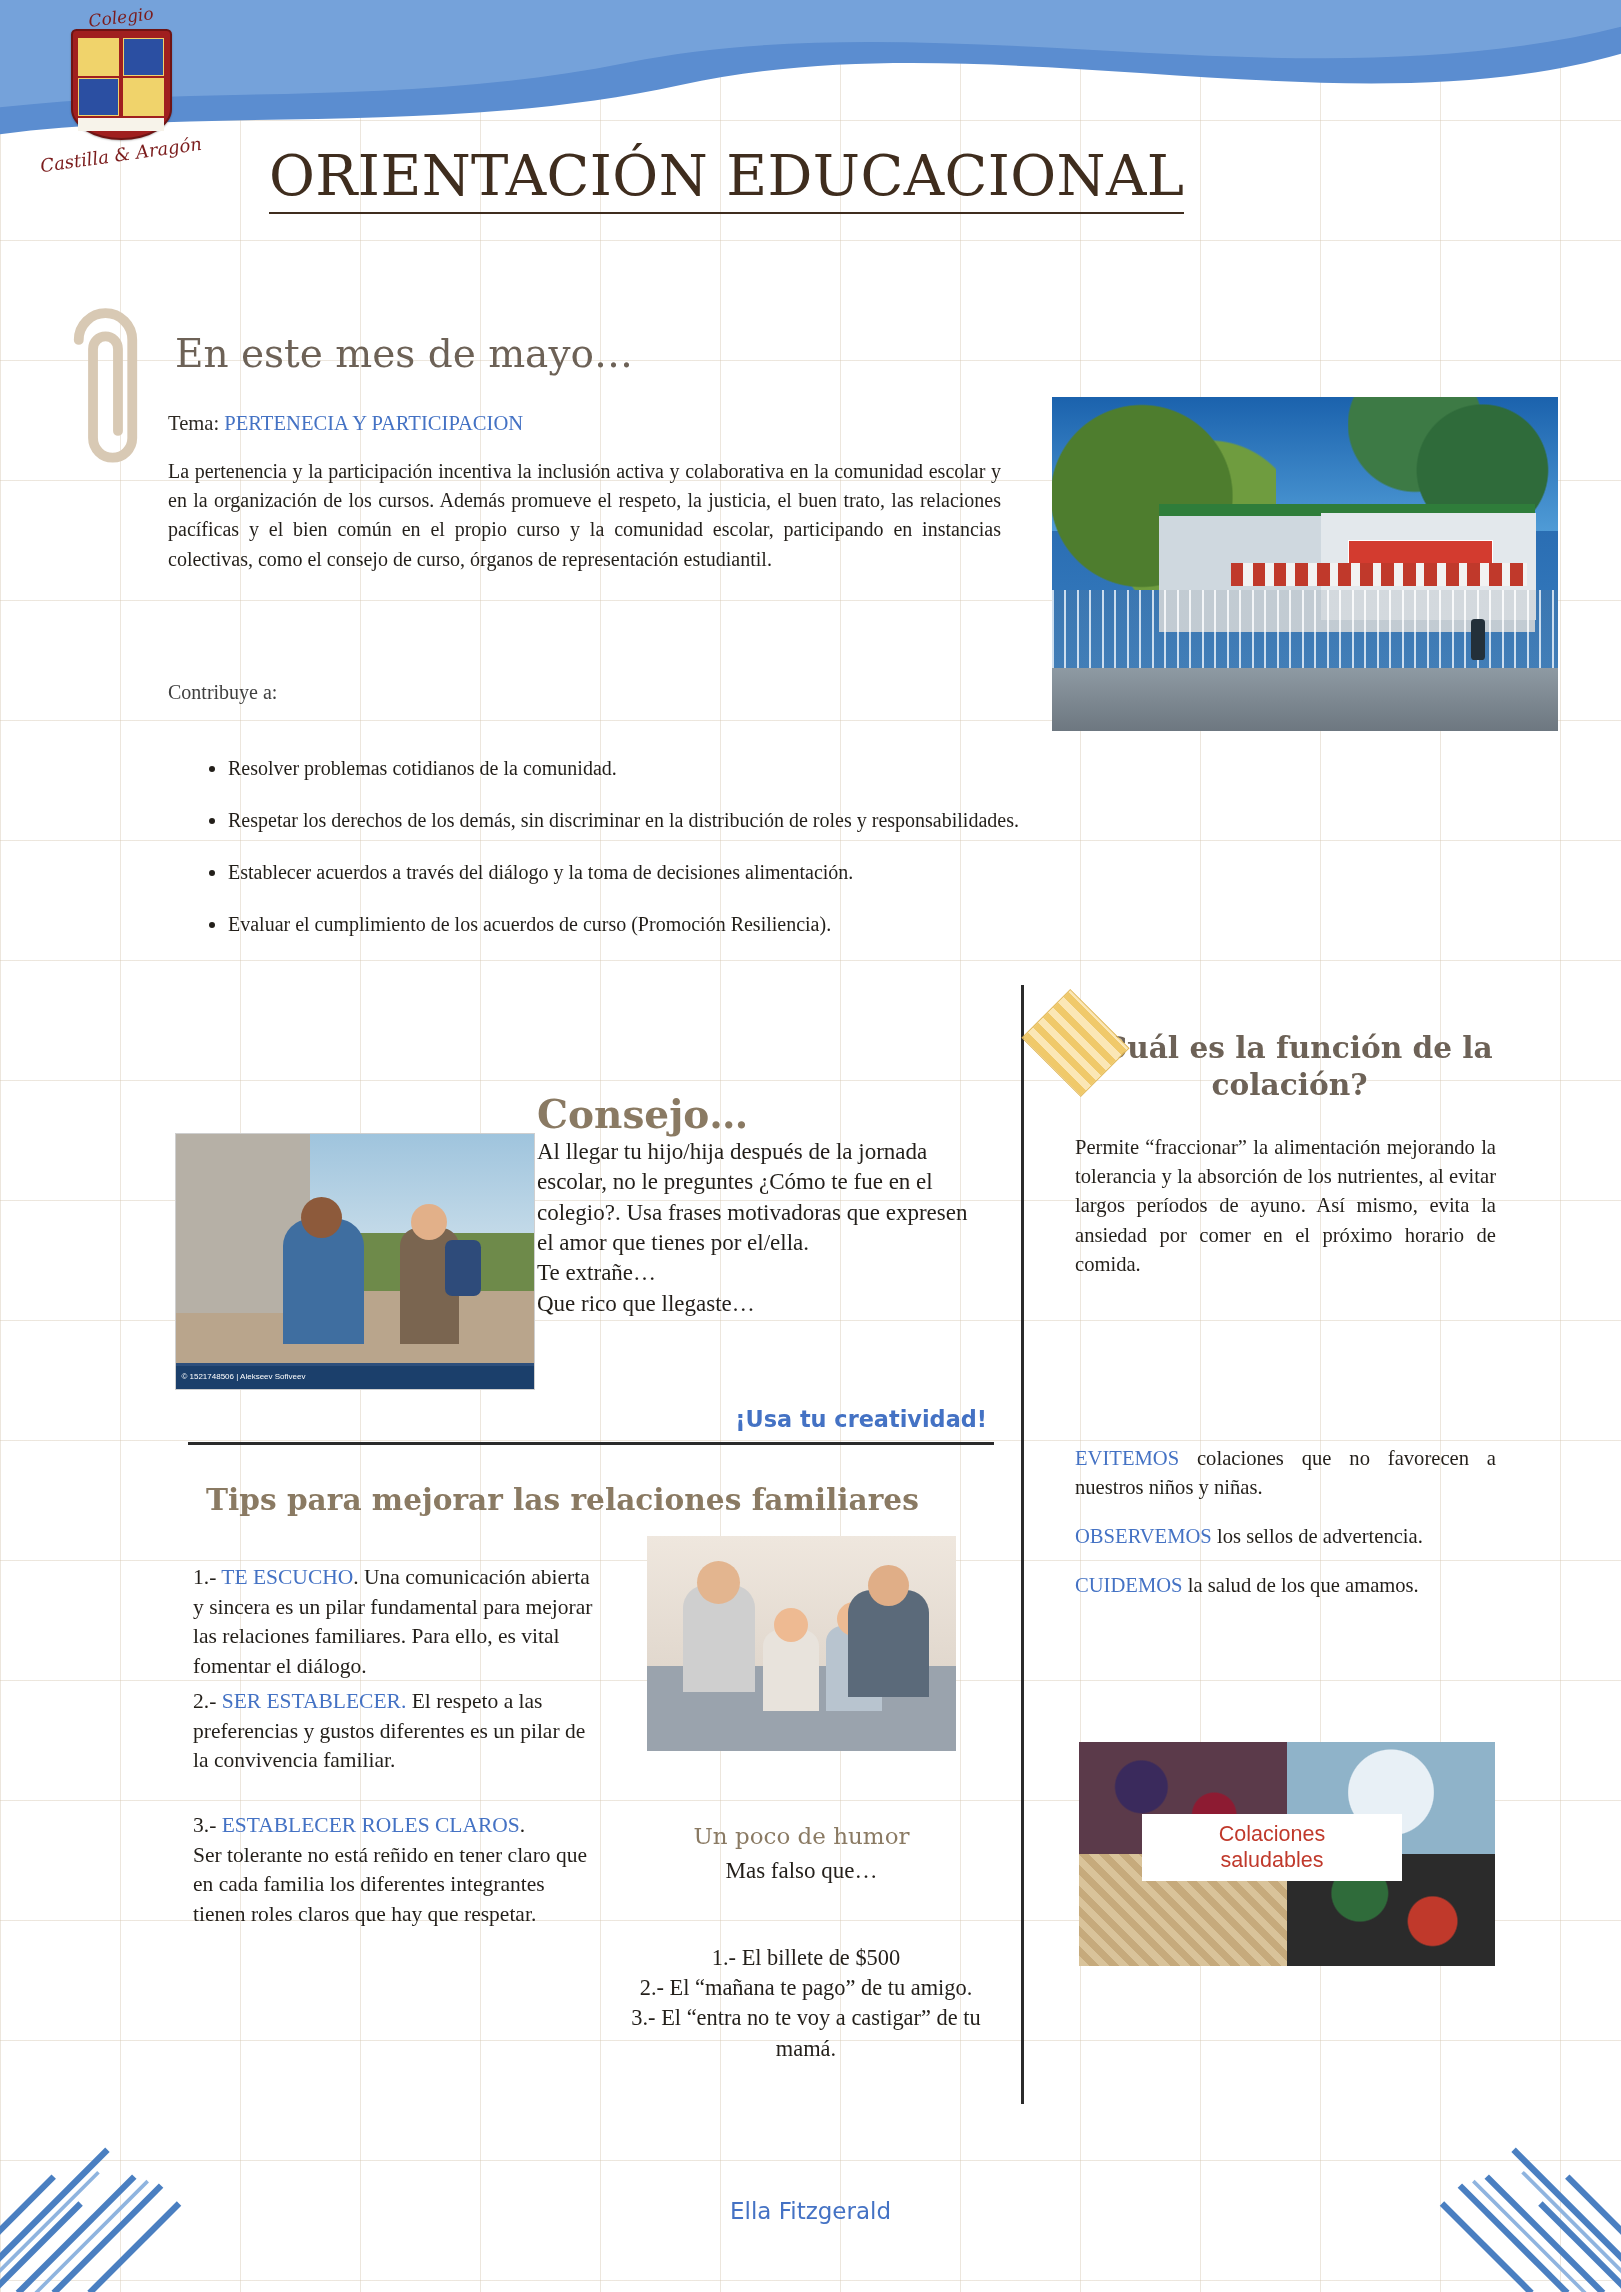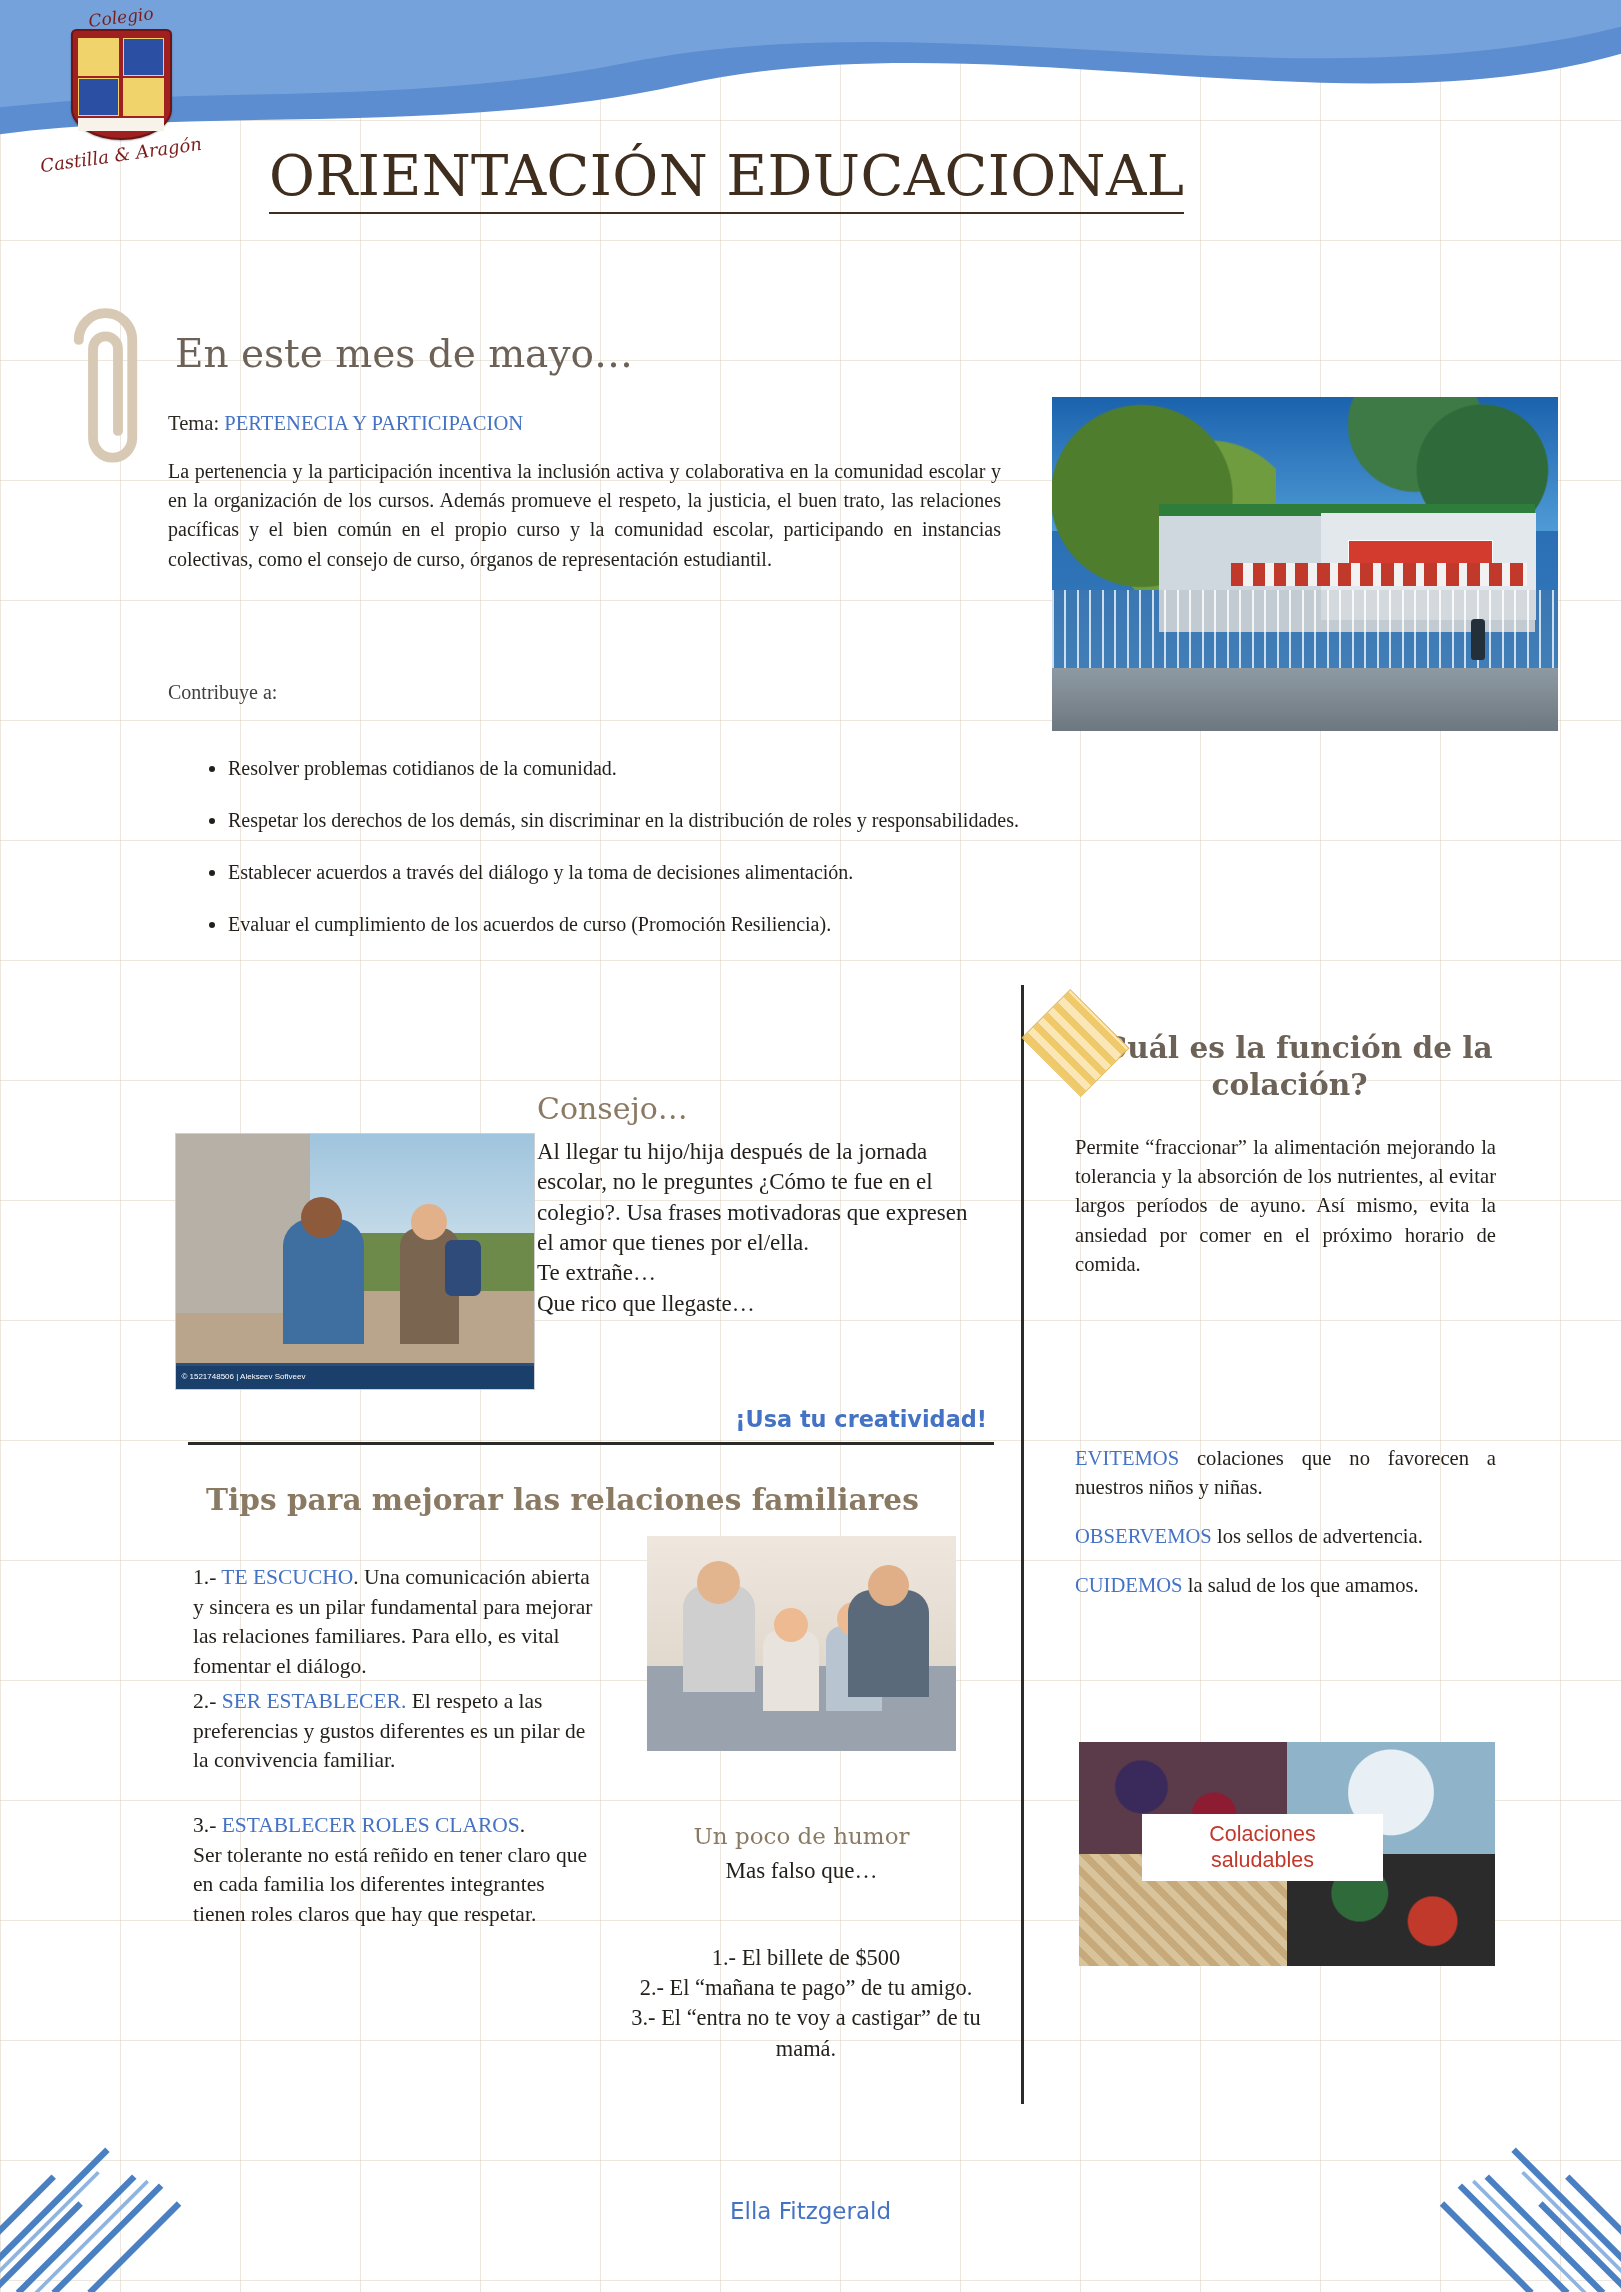--- a/index.html
+++ b/index.html
@@ -94,22 +94,22 @@
   .pm-tree{position:absolute;left:296px;top:-18px;width:224px;height:152px;background:radial-gradient(circle at 60% 60%, #2f6b3a 0 40%, transparent 41%), radial-gradient(circle at 30% 30%, #3d7a45 0 35%, transparent 36%);}
   .pm-green{position:absolute;left:0;top:5.4px;width:224px;height:188px;background:radial-gradient(circle at 40% 50%, #4e7d2e 0 55%, transparent 56%), radial-gradient(circle at 70% 70%, #6f9c3f 0 45%, transparent 46%);}
   .pm-build{position:absolute;left:107px;top:107px;width:376px;height:116px;background:#cfd8df;border-top:12.5px solid #2f7d3a;}
   .pm-build2{position:absolute;left:269px;top:116px;width:215px;height:107px;background:#e3e8ec;}
   .pm-red{position:absolute;left:179px;top:166px;width:296px;height:23px;background:repeating-linear-gradient(90deg,#c0392b 0 12.5px,#f2f2f2 12.5px 21.5px);}
   .pm-sign{position:absolute;left:296px;top:143px;width:143px;height:32px;background:#d33b2f;border:1.8px solid #fff;}
   .pm-fence{position:absolute;left:0;top:193px;right:0;height:107px;background:repeating-linear-gradient(90deg, rgba(255,255,255,.75) 0 1.8px, rgba(120,130,140,.15) 1.8px 12.5px);}
   .pm-ground{position:absolute;left:0;bottom:0;right:0;height:63px;background:linear-gradient(#8e9aa3,#6d7780);}
   .pm-person{position:absolute;left:419px;top:222px;width:14.3px;height:41px;background:#23303a;border-radius:3.6px;}
   .consejo-title{
-    position:absolute;left:537px;top:1091px;font-size:30px;color:#8a7a63;
-    font-family:"DejaVu Serif", serif;font-weight:normal;
+    position:absolute;left:537px;top:1091px;font-size:39px;color:#8a7a63;
+    font-family:"DejaVu Serif", serif;font-weight:bold;
   }
   .consejo-photo{
     position:absolute;left:175px;top:1133px;width:358px;height:255px;
     background:#2d4f7c;overflow:hidden;border:0.9px solid #cfcfcf;
   }
   .cp-sky{position:absolute;left:0;top:0;right:0;height:134px;background:linear-gradient(#9fc4dd,#cfe1ec);}
   .cp-grass{position:absolute;left:0;top:99px;right:0;height:81px;background:#6e8a4a;}
   .cp-path{position:absolute;left:0;top:157px;right:0;height:72px;background:#b9a58c;}
   .cp-wall{position:absolute;left:0;top:0;width:134px;height:179px;background:#b6b0a6;}
   .cp-mom{position:absolute;left:107px;top:85px;width:81px;height:125px;background:#3f6ea0;border-radius:27px 27px 0 0;}
@@ -186,21 +186,21 @@
   .colacion-points .hl{color:#4472c4;}
   .colacion-photo{
     position:absolute;left:1079px;top:1742px;width:416px;height:224px;overflow:hidden;
     display:grid;grid-template-columns:1fr 1fr;grid-template-rows:1fr 1fr;
   }
   .cq1{background:radial-gradient(circle at 30% 40%, #3a2a5c 0 16%, transparent 17%), radial-gradient(circle at 65% 65%, #8d1b32 0 14%, transparent 15%), #5b3a4a;}
   .cq2{background:radial-gradient(circle at 50% 45%, #e8f0f6 0 35%, transparent 36%), radial-gradient(circle at 40% 50%, #e0b84a 0 12%, transparent 13%), #8fb3c9;}
   .cq3{background:repeating-linear-gradient(45deg,#d9c39a 0 7.2px,#c6aa7c 7.2px 14.3px);}
   .cq4{background:radial-gradient(circle at 35% 35%, #2f6b3a 0 18%, transparent 19%), radial-gradient(circle at 70% 60%, #c0392b 0 15%, transparent 16%), #2b2b2b;}
   .colacion-label{
-    position:absolute;left:1142px;top:1814px;width:241px;height:67px;
+    position:absolute;left:1142px;top:1814px;width:260px;height:67px;
     background:#fff;display:flex;flex-direction:column;align-items:center;justify-content:center;
     font-family:"Liberation Sans", sans-serif;font-size:21.5px;color:#c0392b;line-height:1.2;
   }
   .ruler{
     position:absolute;left:1041px;top:1001px;width:67px;height:82px;
     transform:rotate(-45deg);
     background:repeating-linear-gradient(90deg,#f0c96a 0 7.2px,#fbe7b6 7.2px 14.3px);
     border:1.8px solid #e0b44f;
     z-index:4;
   }

